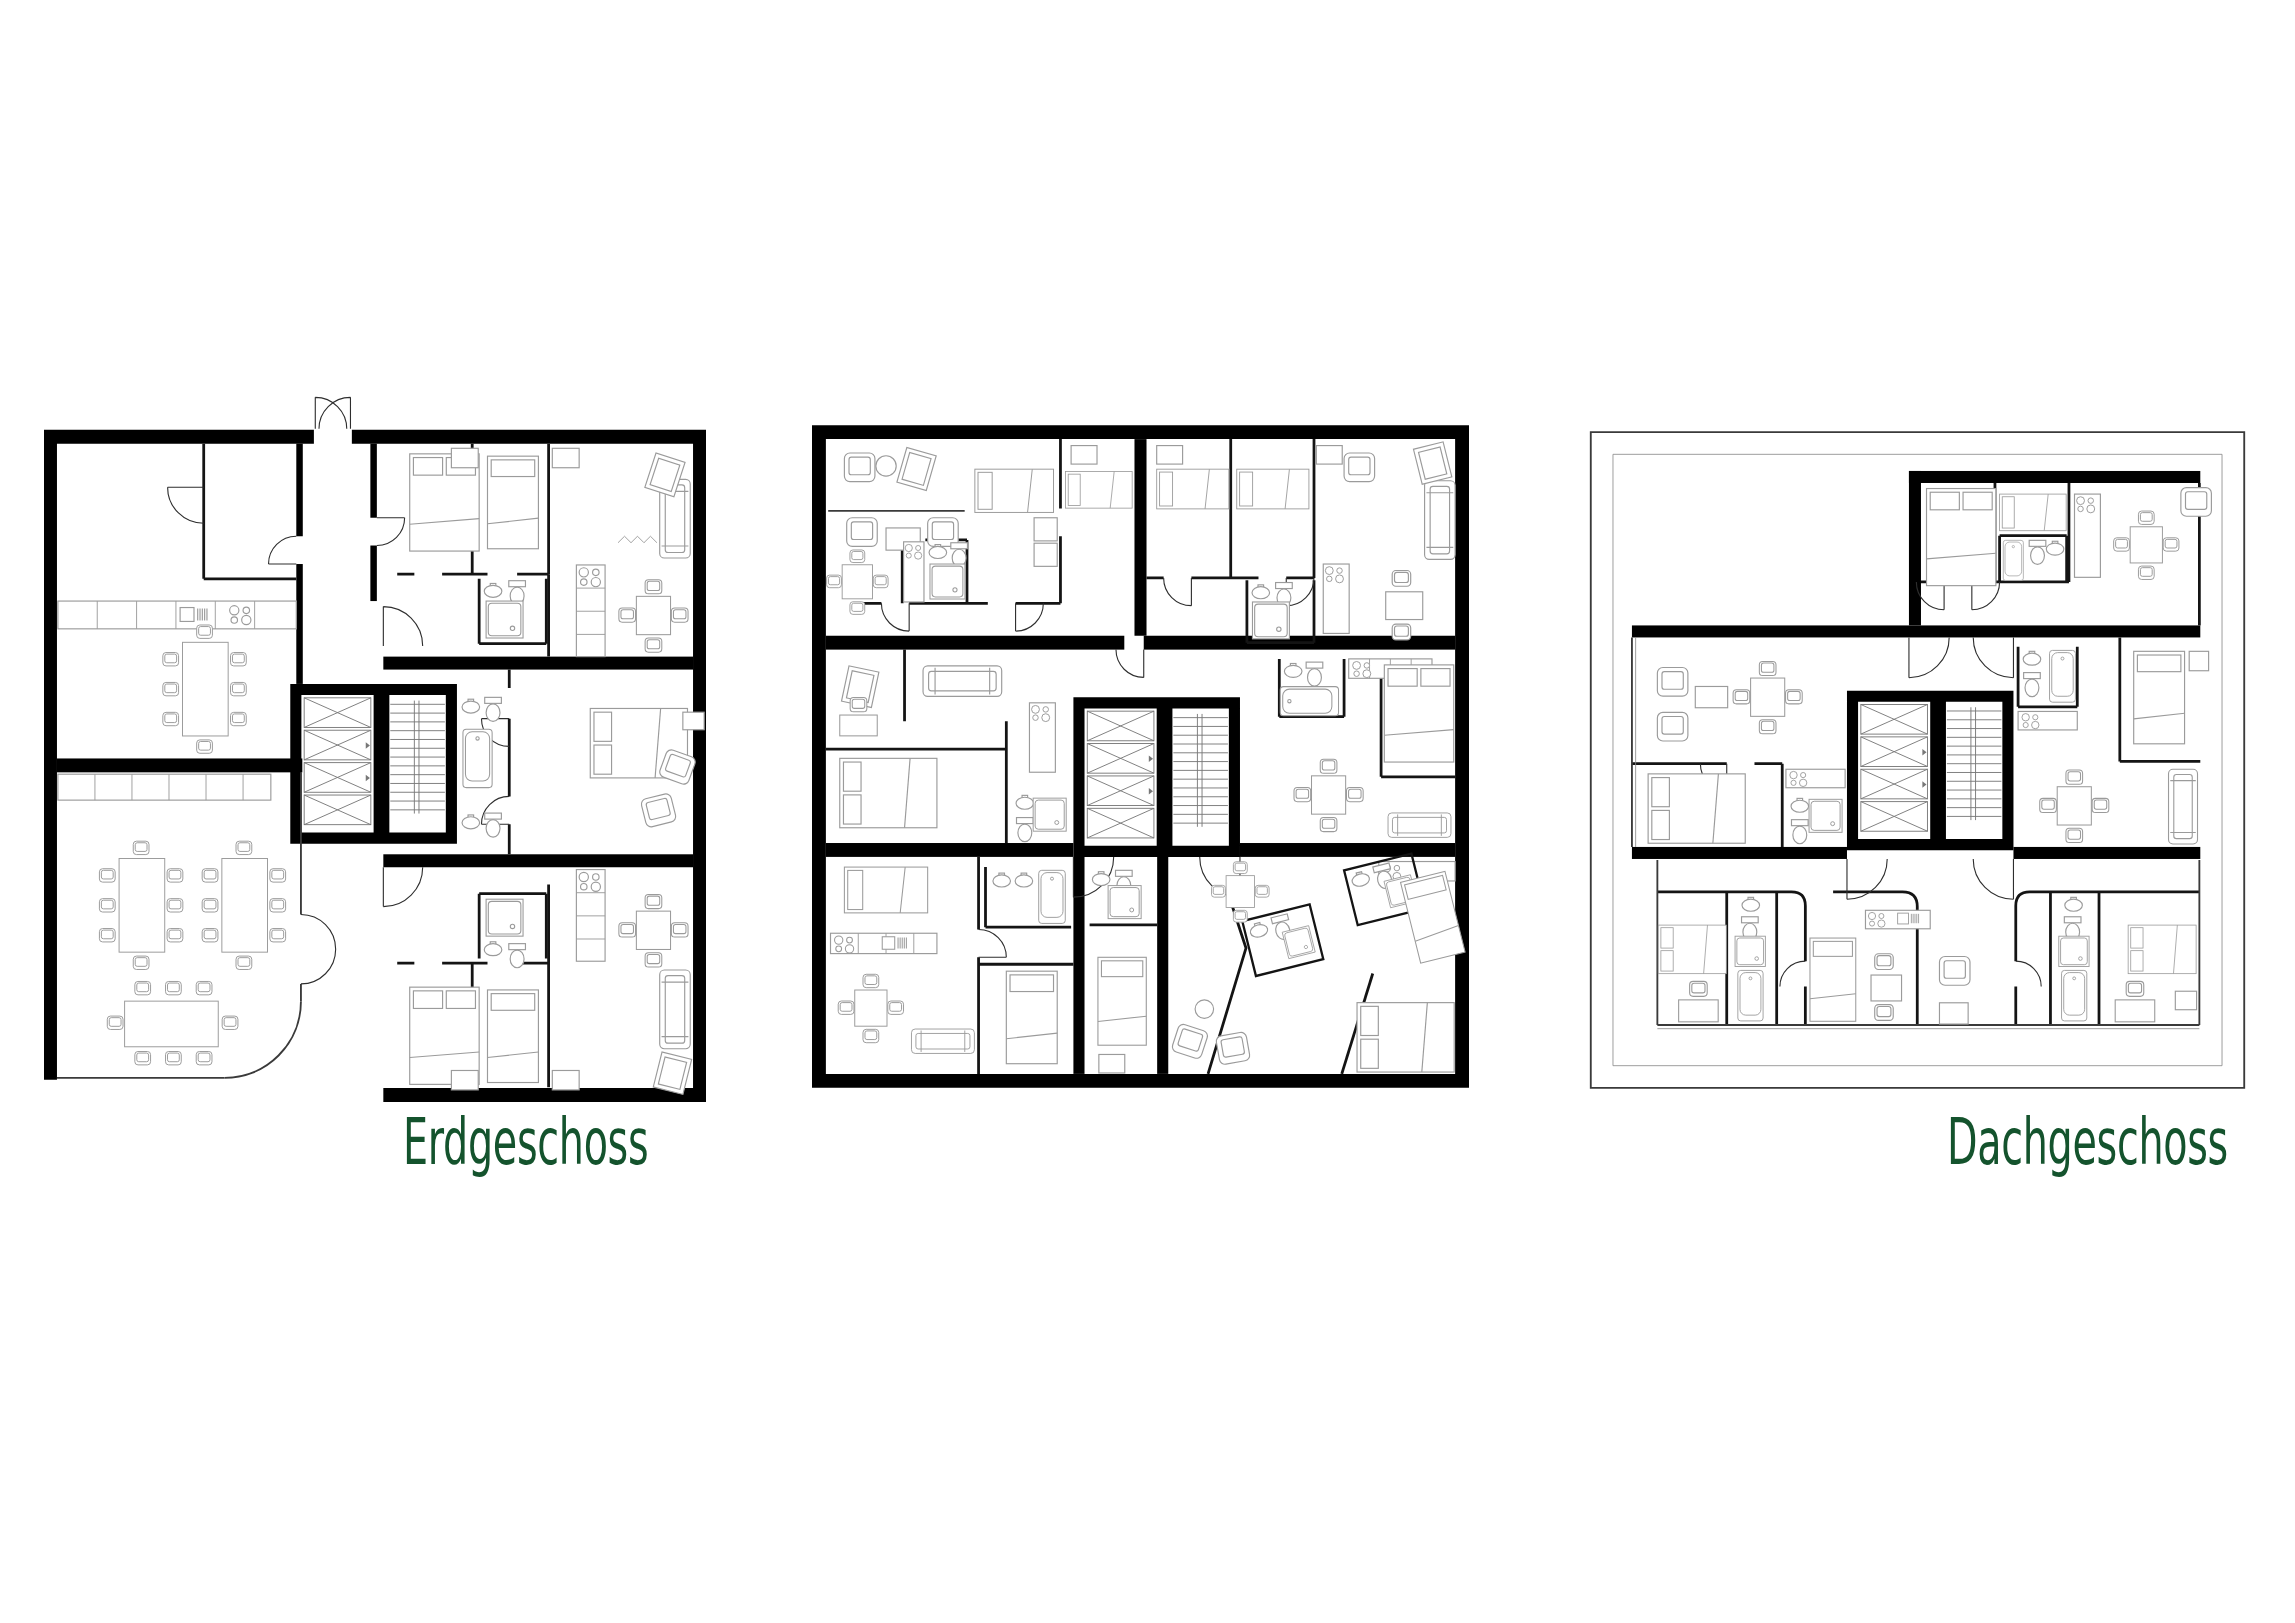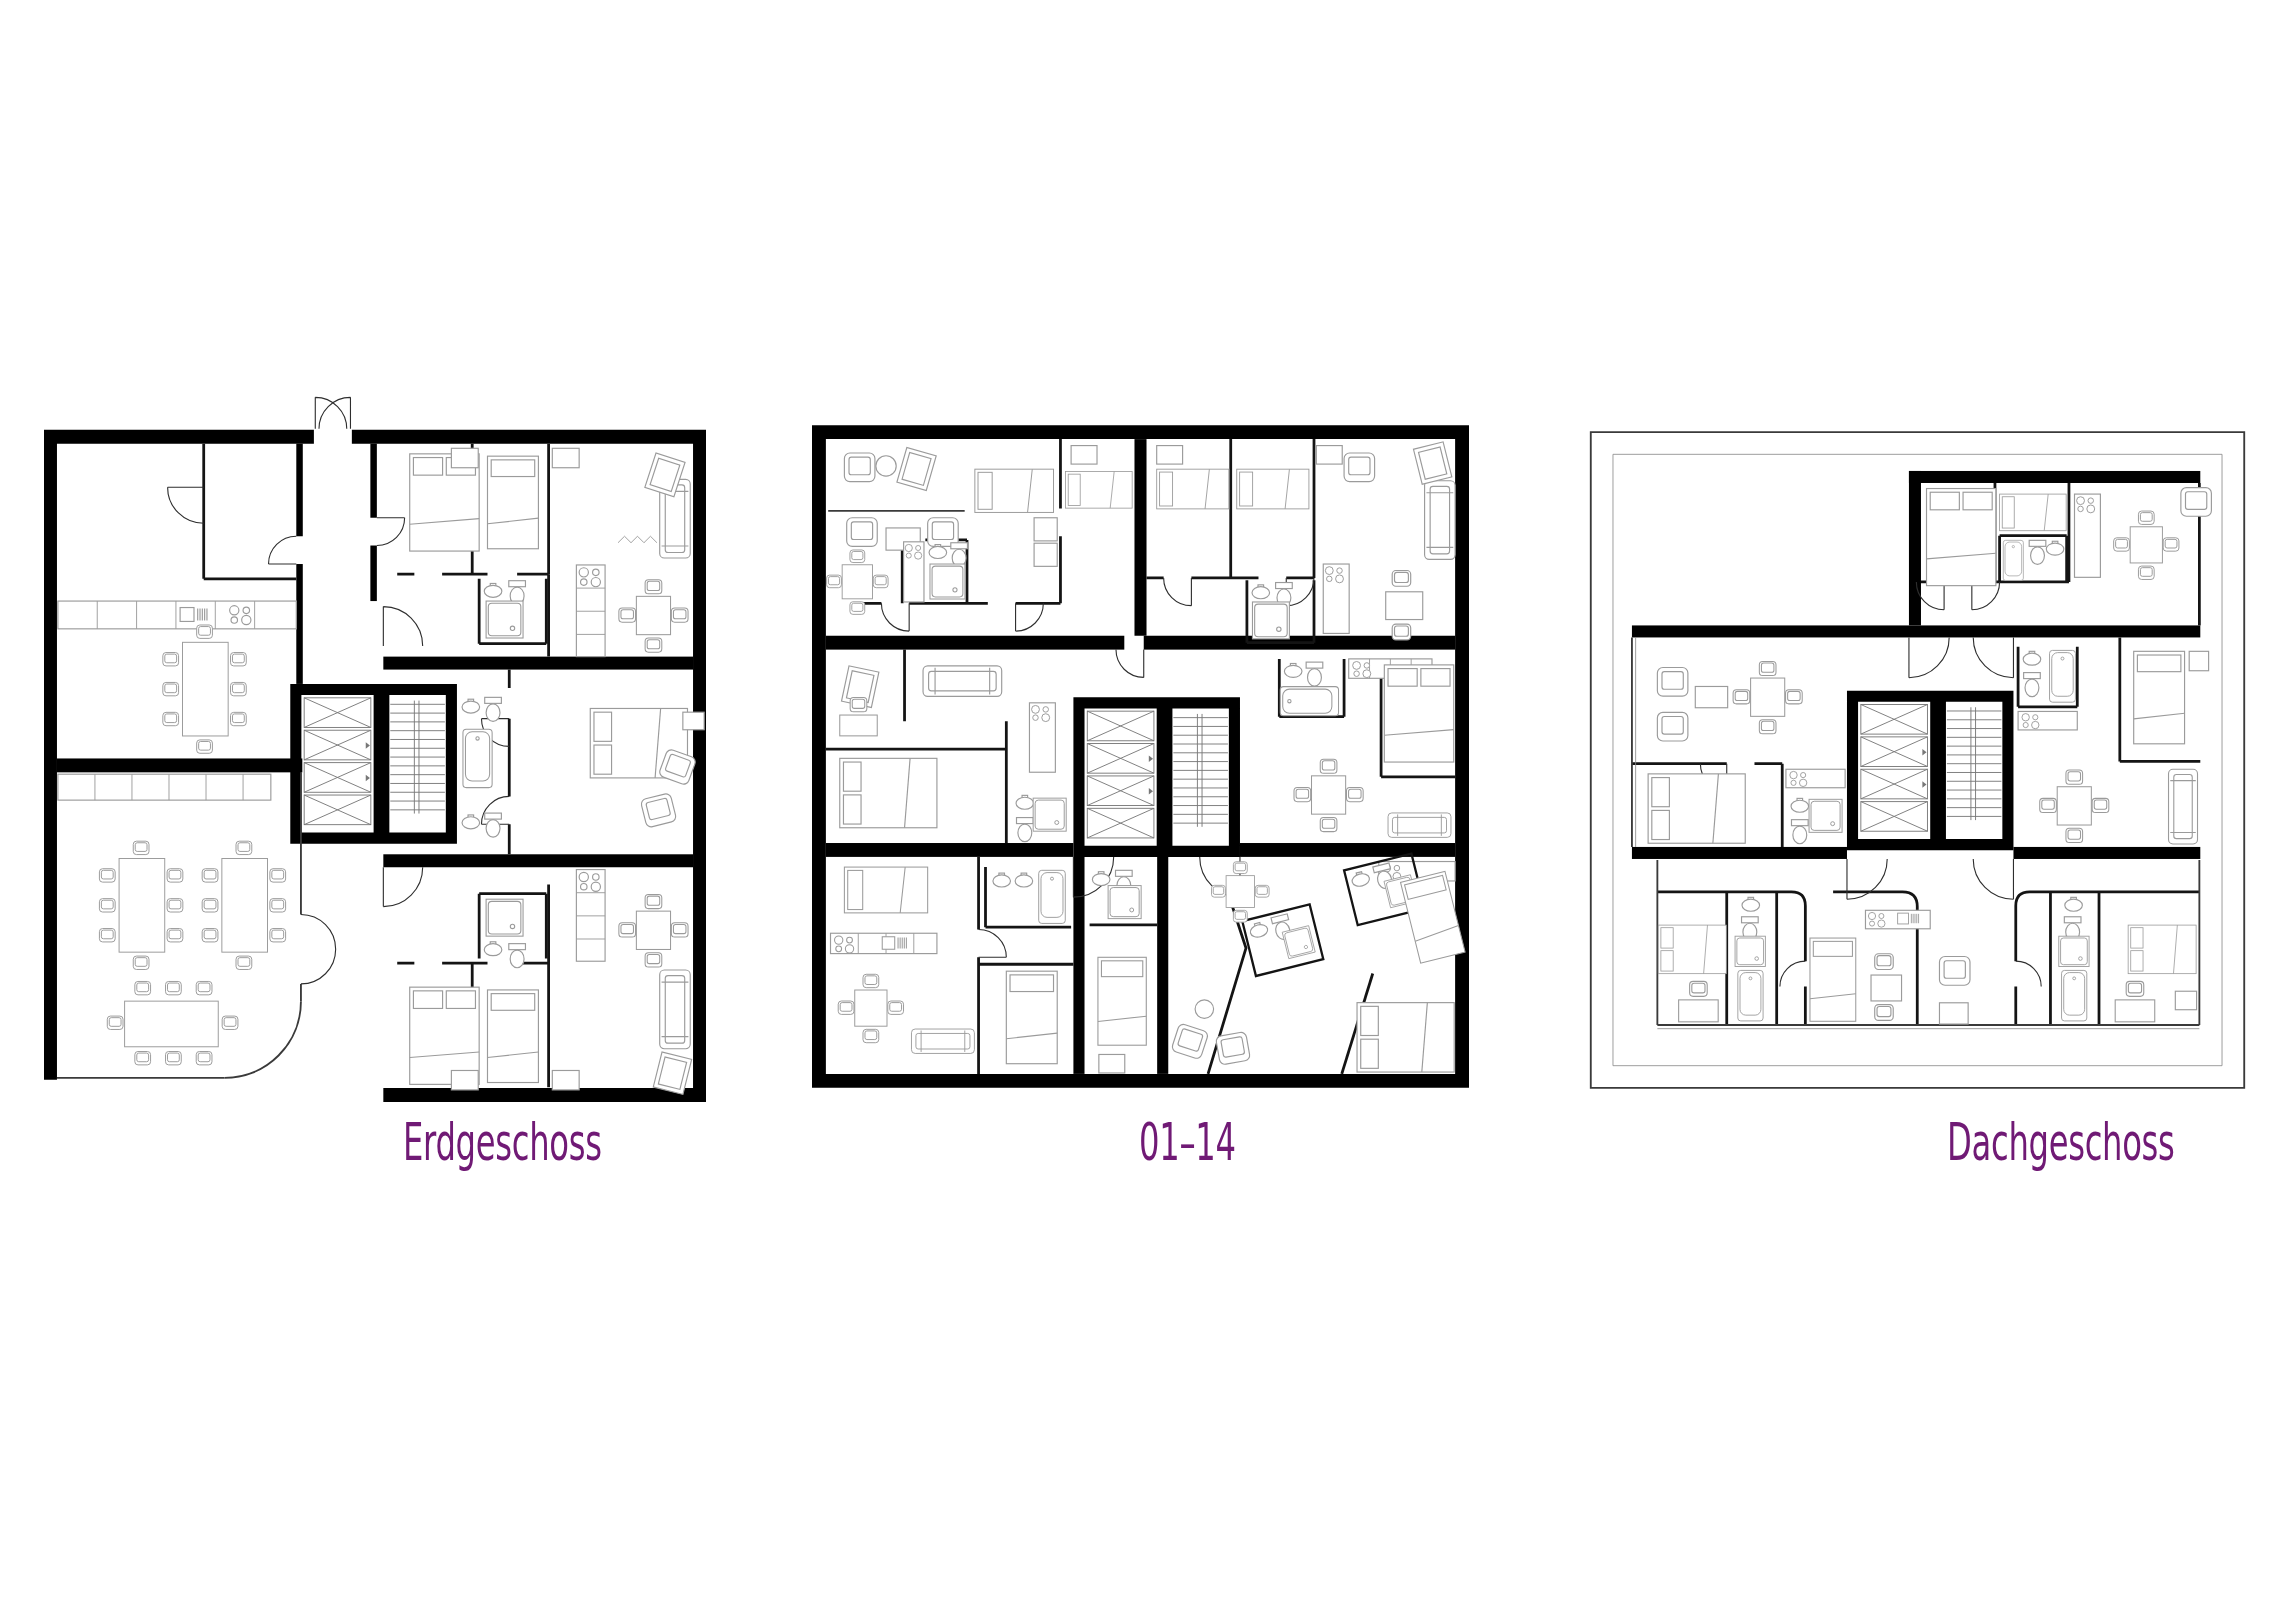--- a/index.html
+++ b/index.html
@@ -8,21 +8,21 @@
   .plan{position:absolute;}
   .plan svg{display:block;overflow:visible;}
   .wall path,.wall rect{fill:#000;stroke:none;}
   .part path{stroke:#141414;stroke-width:6;fill:none;stroke-linecap:butt;}
   .thin path{stroke:#3a3a3a;stroke-width:4;fill:none;}
   .hair path{stroke:#8a8a8a;stroke-width:1.8;fill:none;}
   .door path{stroke:#2e2e2e;stroke-width:2.4;fill:none;}
   .cnt{fill:#fff;stroke:#9b9b9b;stroke-width:2.5;}
   .cntl{stroke:#9b9b9b;stroke-width:2;fill:none;}
   .fx{fill:#fff;stroke:#9b9b9b;stroke-width:2.5;}
-  .cap{position:absolute;font-size:52px;line-height:64px;color:#701a75;white-space:nowrap;text-decoration:underline;}
+  .cap{position:absolute;font-size:64px;line-height:64px;color:#14532d;white-space:nowrap;text-decoration:underline;}
   .cap .line{display:block;}
   .cx{display:inline-block;transform:scaleX(0.62);transform-origin:0 50%;letter-spacing:-0.5px;}
 </style>
 </head>
 <body>
 
 <svg width="0" height="0" style="position:absolute" aria-hidden="true">
 <defs>
   <g id="chair" stroke="#9b9b9b" fill="#fff" stroke-width="2.5">
     <rect x="2" y="2" width="40" height="34" rx="8"></rect>
@@ -471,18 +471,17 @@
     <use href="#desk" transform="translate(1140,1190) scale(0.95)"></use>
     <rect class="fx" x="1270" y="1215" width="46" height="40"></rect>
   </g>
 </svg>
 </figure>
 
 <div class="cap" style="left:403px;top:1110px">
   <span class="line"><span class="cx">Erdgeschoss</span></span>
 </div>
 <div class="cap" style="left:1139px;top:1110px">
-  <span class="line"><span class="cx">01–14</span></span>
 </div>
 <div class="cap" style="left:1947px;top:1110px">
   <span class="line"><span class="cx">Dachgeschoss</span></span>
 </div>
 
 
 </body></html>

